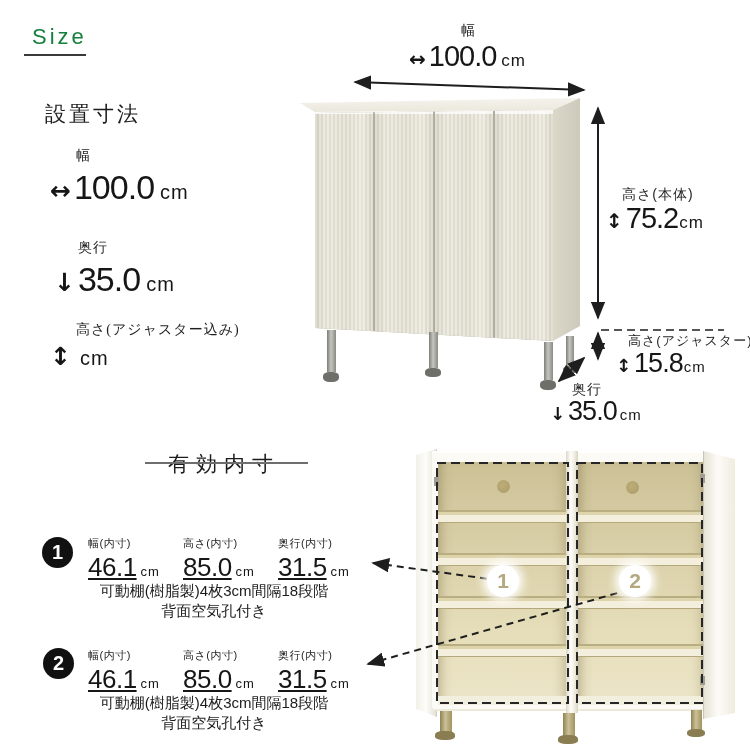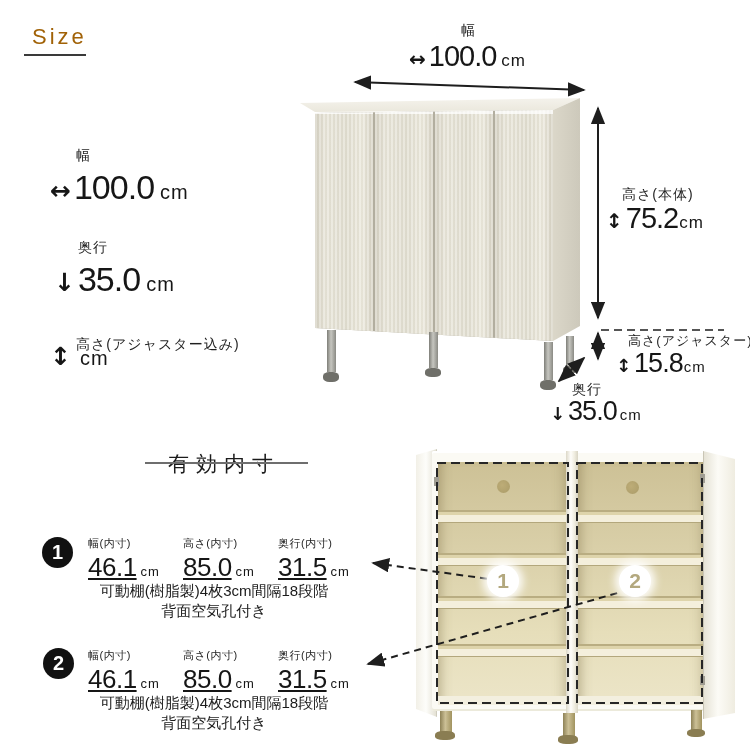--- a/index.html
+++ b/index.html
@@ -2,21 +2,21 @@
 <html><head>
 <meta charset="utf-8">
 <style>
   html,body{margin:0;padding:0;background:#ffffff;}
   #canvas{
     position:relative;width:750px;height:750px;background:#ffffff;overflow:hidden;
     font-family:"Liberation Sans","DejaVu Sans",sans-serif;color:#1f1f1f;
   }
   .txt{position:absolute;z-index:6;white-space:nowrap;}
   
-  .size-title{font-size:22px;letter-spacing:3px;color:#a16207;}
+  .size-title{font-size:22px;letter-spacing:3px;color:#15803d;}
   .size-underline{position:absolute;left:24px;top:54px;width:62px;height:2px;background:#3a3a3a;z-index:6;}
   .install-heading{font-size:21px;letter-spacing:3px;color:#1b1b1b;}
   .inside-ja{font-size:21px;letter-spacing:7px;color:#1b1b1b;}
   .inside-line{position:absolute;left:145px;top:462px;width:163px;height:2px;background:#6e6e6e;z-index:6;}
   .inside-en{font-size:19px;letter-spacing:1px;color:#2a2a2a;}
   
   .lbl{font-size:14px;letter-spacing:1px;color:#1f1f1f;}
   .lbl.s13{font-size:13px;}
   .valrow{display:flex;align-items:baseline;color:#161616;}
   .arrow{font-family:"DejaVu Sans",sans-serif;font-weight:bold;margin-right:3px;}
@@ -141,34 +141,35 @@
     <rect x="577" y="463" width="125" height="240" fill="none" stroke="#262626" stroke-width="2" stroke-dasharray="9 5"></rect>
     <line x1="373" y1="563" x2="489" y2="579" stroke="#1e1e1e" stroke-width="2" stroke-dasharray="7 5" marker-start="url(#arw)"></line>
     <line x1="368" y1="664" x2="621" y2="592" stroke="#1e1e1e" stroke-width="2" stroke-dasharray="7 5" marker-start="url(#arw)"></line>
   </svg>
 
   <div class="badge-open" style="left:487px;top:565px;">1</div>
   <div class="badge-open" style="left:619px;top:565px;">2</div>
 
   <div class="txt size-title" style="left:32px;top:24px;">Size</div>
   <div class="size-underline"></div>
+  <div class="txt install-heading" style="left:45px;top:100px;">設置寸法</div>
 
   <div class="txt lbl" style="left:76px;top:147px;">幅</div>
   <div class="txt valrow big" style="left:50px;top:168px;">
     <span class="arrow">↔</span>
     <span class="num">100.0</span>
     <span class="unit">cm</span>
   </div>
   <div class="txt lbl" style="left:78px;top:239px;">奥行</div>
   <div class="txt valrow big" style="left:54px;top:260px;">
     <span class="arrow">↓</span>
     <span class="num">35.0</span>
     <span class="unit">cm</span>
   </div>
-  <div class="txt lbl" style="left:76px;top:336px;">高さ(アジャスター込み)</div>
+  <div class="txt lbl" style="left:76px;top:321px;font-family:Liberation Serif, serif;">高さ(アジャスター込み)</div>
   <div class="txt valrow big" style="left:50px;top:342px;">
     <span class="arrow">↕</span>
     <span class="unit">cm</span>
   </div>
 
   <div class="txt lbl" style="left:461px;top:22px;">幅</div>
   <div class="txt valrow med" style="left:409px;top:40px;">
     <span class="arrow">↔</span>
     <span class="num">100.0</span>
     <span class="unit">cm</span>

